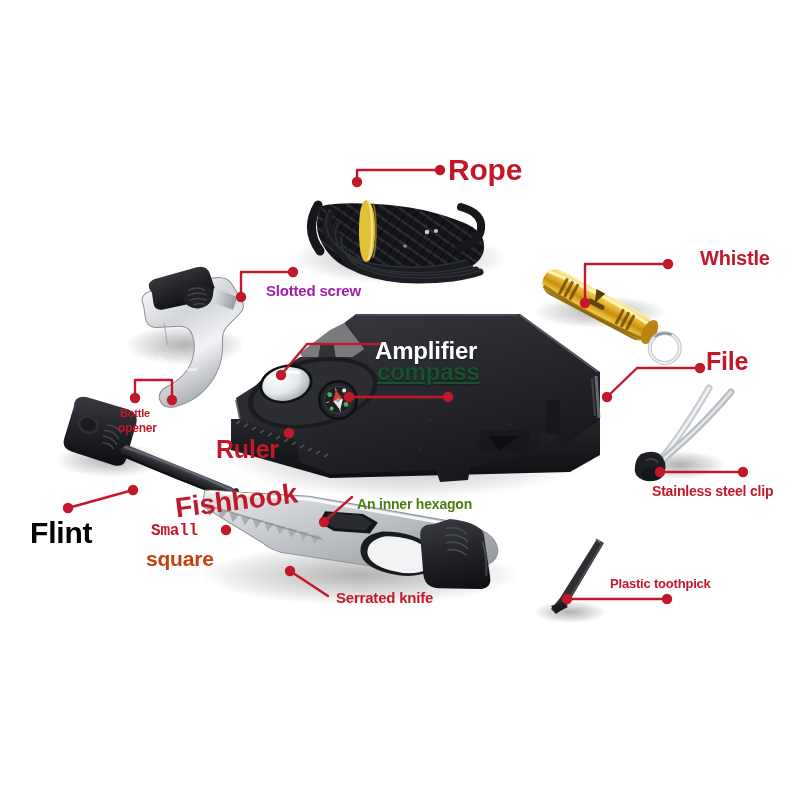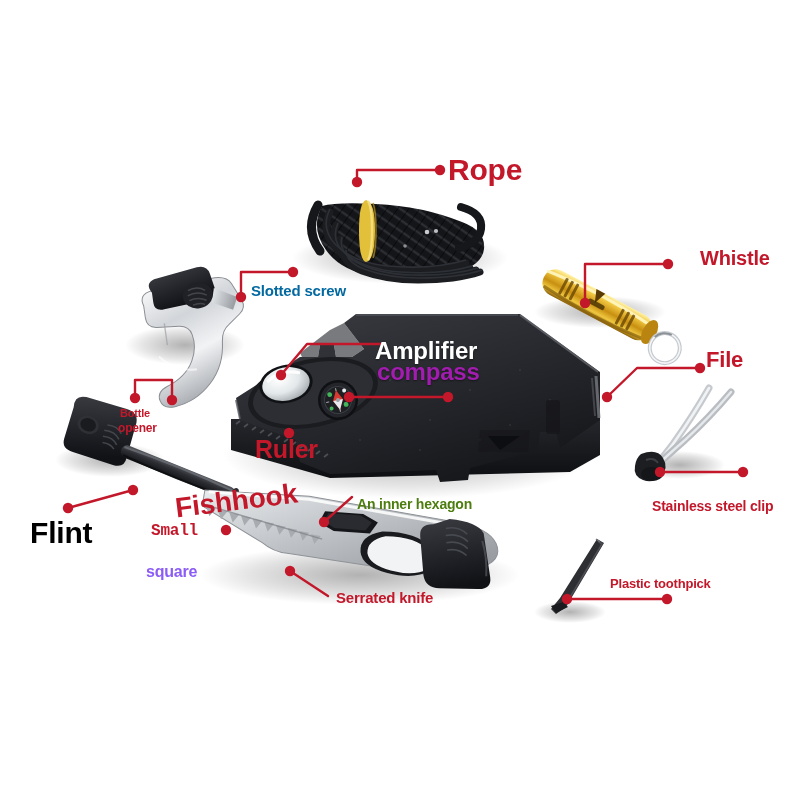--- a/index.html
+++ b/index.html
@@ -343,30 +343,30 @@
         <circle cx="226" cy="530" r="5.2" fill="#c3172a"></circle>
         <circle cx="567" cy="599" r="5.2" fill="#c3172a"></circle>
         <circle cx="667" cy="599" r="5.2" fill="#c3172a"></circle>
         <circle cx="290" cy="571" r="5.2" fill="#c3172a"></circle>
       </g>
   </svg>
 
   <div id="label-layer">
       <div class="lbl" style="left: 448px; top: 155px; font-size: 30px; color: rgb(195, 23, 42);">Rope</div>
       <div class="lbl" style="left: 676px; top: 248px; font-size: 20px; color: rgb(195, 23, 42); margin-left: 24px;">Whistle</div>
-      <div class="lbl" style="left: 251px; top: 283px; font-size: 15px; color: #0369a1;">Slotted screw</div>
+      <div class="lbl" style="left: 266px; top: 283px; font-size: 15px; color: #a21caf;">Slotted screw</div>
       <div class="lbl white" style="left: 375px; top: 339px; font-size: 24px; color: rgb(255, 255, 255);">Amplifier</div>
-      <div class="lbl white" style="left: 377px; top: 360px; font-size: 24px; color: #a21caf;">compass</div>
-      <div class="lbl" style="left: 706px; top: 349px; font-size: 22px; color: rgb(195, 23, 42);">File</div>
+      <div class="lbl white" style="left: 377px; top: 360px; font-size: 24px; color: #14532d; text-decoration: underline;">compass</div>
+      <div class="lbl" style="left: 706px; top: 349px; font-size: 25px; color: rgb(195, 23, 42);">File</div>
       <div class="lbl" style="left: 120px; top: 408px; font-size: 11px; color: rgb(195, 23, 42);">Bottle</div>
       <div class="lbl" style="left: 118px; top: 422px; font-size: 12px; color: rgb(195, 23, 42);">opener</div>
-      <div class="lbl" style="left: 216px; top: 437px; font-size: 25px; color: rgb(195, 23, 42); margin-left: 39px;">Ruler</div>
-      <div class="lbl" style="left: 652px; top: 499px; font-size: 14px; color: rgb(195, 23, 42);">Stainless steel clip</div>
+      <div class="lbl" style="left: 216px; top: 437px; font-size: 25px; color: rgb(195, 23, 42);">Ruler</div>
+      <div class="lbl" style="left: 652px; top: 484px; font-size: 14px; color: rgb(195, 23, 42);">Stainless steel clip</div>
       <div class="lbl" style="left: 357px; top: 488px; font-size: 14px; color: #4d7c0f; margin-top: 9px;">An inner hexagon</div>
       <div class="lbl" style="left: 175px; top: 487px; font-size: 28px; color: rgb(195, 23, 42); transform: rotate(-7deg);">Fishhook</div>
       <div class="lbl" style="left: 30px; top: 518px; font-size: 30px; color: #000000;">Flint</div>
       <div class="lbl" style="left: 151px; top: 523px; font-size: 16px; color: rgb(195, 23, 42); font-family: Liberation Mono, monospace;">Small</div>
-      <div class="lbl" style="left: 146px; top: 564px; font-size: 16px; color: #8b5cf6;">square</div>
+      <div class="lbl" style="left: 146px; top: 548px; font-size: 21px; color: #c2410c;">square</div>
       <div class="lbl" style="left: 610px; top: 569px; font-size: 13px; color: rgb(195, 23, 42); margin-top: 8px;">Plastic toothpick</div>
       <div class="lbl" style="left: 336px; top: 590px; font-size: 15px; color: rgb(195, 23, 42);">Serrated knife</div>
     </div>
 
 </div>
 
 </body></html>

